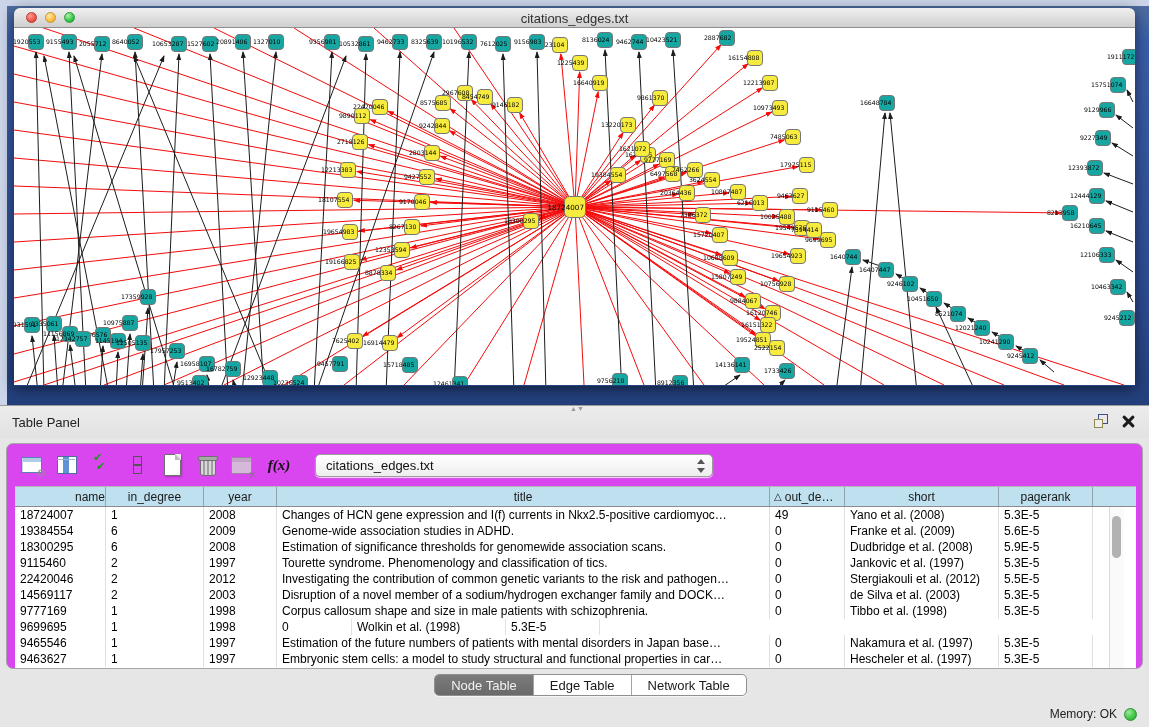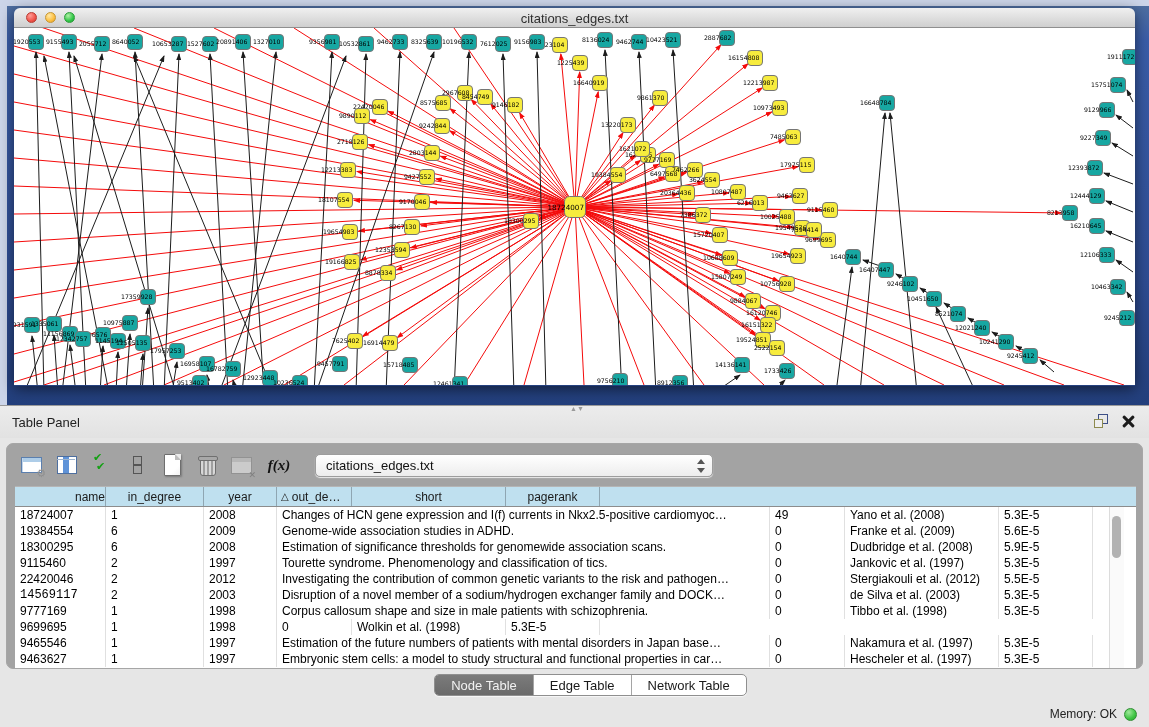--- a/index.html
+++ b/index.html
@@ -37,21 +37,21 @@
   .panel-header-icons{position:absolute;right:14px;top:8px;display:flex;gap:14px;align-items:center;}
   .float-icon{position:relative;width:14px;height:14px;}
   .float-icon::before{content:"";position:absolute;right:0;top:0;width:8px;height:8px;border:1.5px solid #3d4f86;}
   .float-icon::after{content:"";position:absolute;left:0;bottom:0;width:7px;height:7px;border:1.5px solid #8d8a4e;background:#eee;}
   .x-icon{position:relative;width:13px;height:13px;}
   .x-icon::before,.x-icon::after{content:"";position:absolute;left:-1px;top:5px;width:15px;height:3px;background:#1c1c1c;border-radius:1px;}
   .x-icon::before{transform:rotate(45deg);} .x-icon::after{transform:rotate(-45deg);}
 
   .panel-body{position:absolute;left:0;top:438px;width:1149px;height:289px;background:#e6e6e6;}
   .inner-panel{position:absolute;left:6px;top:5px;width:1137px;height:226px;
-    border:1px solid #a6a6a6;border-radius:7px;background:#a3a3a3;overflow:hidden;}
+    border:1px solid #a6a6a6;border-radius:7px;background:#d946ef;overflow:hidden;}
   .toolbar{position:absolute;left:0;top:0;width:100%;height:42px;display:flex;align-items:center;padding-left:12px;gap:9px;}
   .tb-icon{width:26px;height:26px;position:relative;flex:0 0 auto;}
 
   .table-settings-icon::before{content:"";position:absolute;left:2px;top:5px;width:19px;height:14px;border:1px solid #5b7fae;
     background:linear-gradient(180deg,#aecdе8 0,#aecde8 4px,#fff 4px),#fff;
     background:linear-gradient(180deg,#aecde8 0 4px,#ffffff 4px 100%);
     box-shadow:inset 6px 0 0 -5px #c3d6ea, inset 13px 0 0 -12px #c3d6ea;}
   .table-settings-icon::after{content:"⚙";position:absolute;right:-1px;bottom:-2px;font-size:11px;color:#8f8f8f;}
 
   .column-select-icon::before{content:"";position:absolute;left:3px;top:4px;width:18px;height:16px;border:1px solid #4d6fa0;
@@ -571,20 +571,23 @@
       <div class="grid-header" id="grid-header">
           <div class="hcell right" style="width: 91px;">
             <span>name</span>
           </div>
           <div class="hcell" style="width: 98px;">
             <span>in_degree</span>
           </div>
           <div class="hcell" style="width: 73px;">
             <span>year</span>
           </div>
+          <div class="hcell" style="width: 493px;">
+            <span>title</span>
+          </div>
           <div class="hcell left" style="width: 75px;">
             <span class="sort-tri">△</span>
             <span>out_de…</span>
           </div>
           <div class="hcell" style="width: 154px;">
             <span>short</span>
           </div>
           <div class="hcell" style="width: 94px;">
             <span>pagerank</span>
           </div>
@@ -629,21 +632,21 @@
           <div class="grow">
             <div class="gcell" style="width: 91px;">22420046</div>
             <div class="gcell" style="width: 98px;">2</div>
             <div class="gcell" style="width: 73px;">2012</div>
             <div class="gcell" style="width: 493px;">Investigating the contribution of common genetic variants to the risk and pathogen…</div>
             <div class="gcell" style="width: 75px;">0</div>
             <div class="gcell" style="width: 154px;">Stergiakouli et al. (2012)</div>
             <div class="gcell" style="width: 94px;">5.5E-5</div>
           </div>
           <div class="grow">
-            <div class="gcell" style="width: 91px; font-family: Liberation Mono, monospace;">14569117</div>
+            <div class="gcell" style="width: 91px;">14569117</div>
             <div class="gcell" style="width: 98px;">2</div>
             <div class="gcell" style="width: 73px;">2003</div>
             <div class="gcell" style="width: 493px; text-align: right;">Disruption of a novel member of a sodium/hydrogen exchanger family and DOCK…</div>
             <div class="gcell" style="width: 75px;">0</div>
             <div class="gcell" style="width: 154px;">de Silva et al. (2003)</div>
             <div class="gcell" style="width: 94px;">5.3E-5</div>
           </div>
           <div class="grow">
             <div class="gcell" style="width: 91px;">9777169</div>
             <div class="gcell" style="width: 98px;">1</div>

